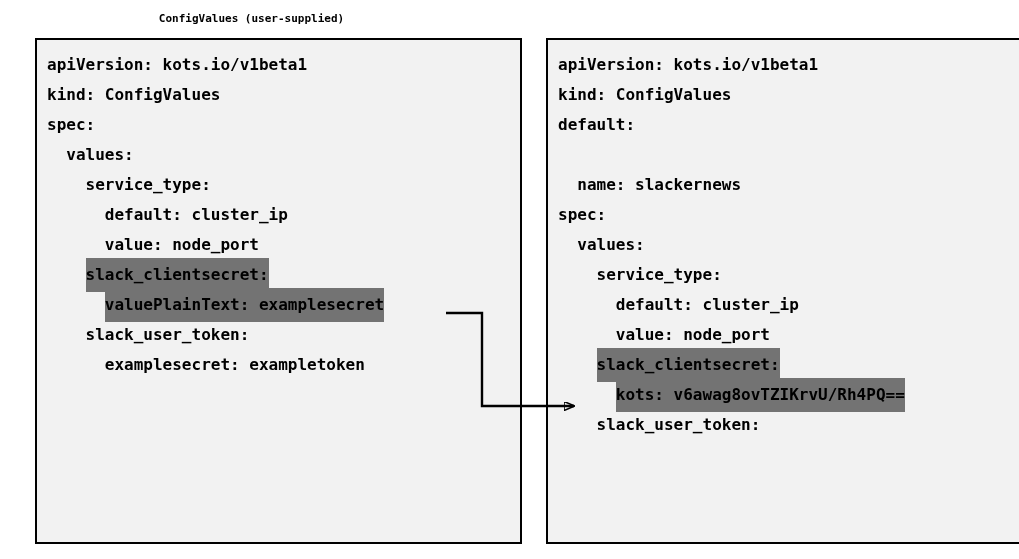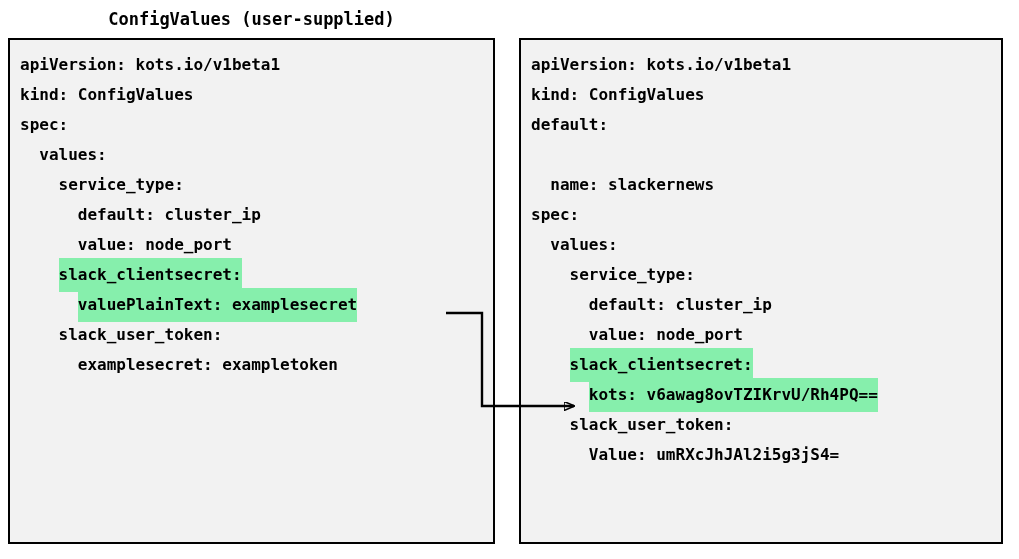--- a/index.html
+++ b/index.html
@@ -19,38 +19,39 @@
     position: absolute;
     left: 0; top: 0;
     width: 1019px;
     height: 559px;
   }
 
   
   .panel-title {
     position: absolute;
     font-family: "DejaVu Sans Mono", "Liberation Mono", monospace;
-    font-size: 17px;
+    font-size: 11px;
     font-weight: bold;
     color: #000000;
     letter-spacing: 0px;
     white-space: pre;
     text-align: center;
     line-height: 22px;
   }
   #title-left  { left: 8px;   top: 8px;  width: 487px; }
   #title-right { left: 519px; top: 8px;  width: 484px; }
 
   
   .panel {
     position: absolute;
     background: #f2f2f2;
     border: 2px solid #000000;
     box-sizing: border-box;
     overflow: hidden;
+    margin-left: 27px;
   }
   #panel-left  { left: 8px;   top: 38px; width: 487px; height: 506px; }
   #panel-right { left: 519px; top: 38px; width: 484px; height: 506px; }
 
   .code-block {
     position: absolute;
     left: 10px;
     top: 8px;
     right: 2px;
   }
@@ -63,21 +64,21 @@
     font-weight: bold;
     color: #000000;
     white-space: pre;
   }
   .code-line .seg {
     display: inline-block;
     white-space: pre;
     padding: 2px 0;
   }
   .code-line .seg.hl {
-    background: #86efac;
+    background: #737373;
   }
 
   
   #connector {
     position: absolute;
     left: 0; top: 0;
     width: 1019px;
     height: 559px;
     pointer-events: none;
   }
@@ -114,21 +115,21 @@
         <div class="code-line"><span class="seg">  </span></div>
         <div class="code-line"><span class="seg">  </span><span class="seg">name: slackernews</span></div>
         <div class="code-line"><span class="seg"></span><span class="seg">spec:</span></div>
         <div class="code-line"><span class="seg">  </span><span class="seg">values:</span></div>
         <div class="code-line"><span class="seg">    </span><span class="seg">service_type:</span></div>
         <div class="code-line"><span class="seg">      </span><span class="seg">default: cluster_ip</span></div>
         <div class="code-line"><span class="seg">      </span><span class="seg">value: node_port</span></div>
         <div class="code-line"><span class="seg">    </span><span class="seg hl">slack_clientsecret:</span></div>
         <div class="code-line"><span class="seg">      </span><span class="seg hl">kots: v6awag8ovTZIKrvU/Rh4PQ==</span></div>
         <div class="code-line"><span class="seg">    </span><span class="seg">slack_user_token:</span></div>
-        <div class="code-line"><span class="seg">      </span><span class="seg">Value: umRXcJhJAl2i5g3jS4=</span></div>
+        <div class="code-line"><span class="seg">      </span></div>
       </div>
   </div>
 
   <svg id="connector" viewBox="0 0 1019 559">
     <defs>
       <marker id="arrowhead" markerWidth="11" markerHeight="9" refX="10" refY="4.5" orient="auto" markerUnits="userSpaceOnUse">
         <path d="M 0 0 L 10.5 4.5 L 0 9 z" fill="none" stroke="#000000" stroke-width="1.6"></path>
       </marker>
     </defs>
     <path d="M 446 313 L 482 313 L 482 406 L 574 406" fill="none" stroke="#000000" stroke-width="2.4" marker-end="url(#arrowhead)"></path>

